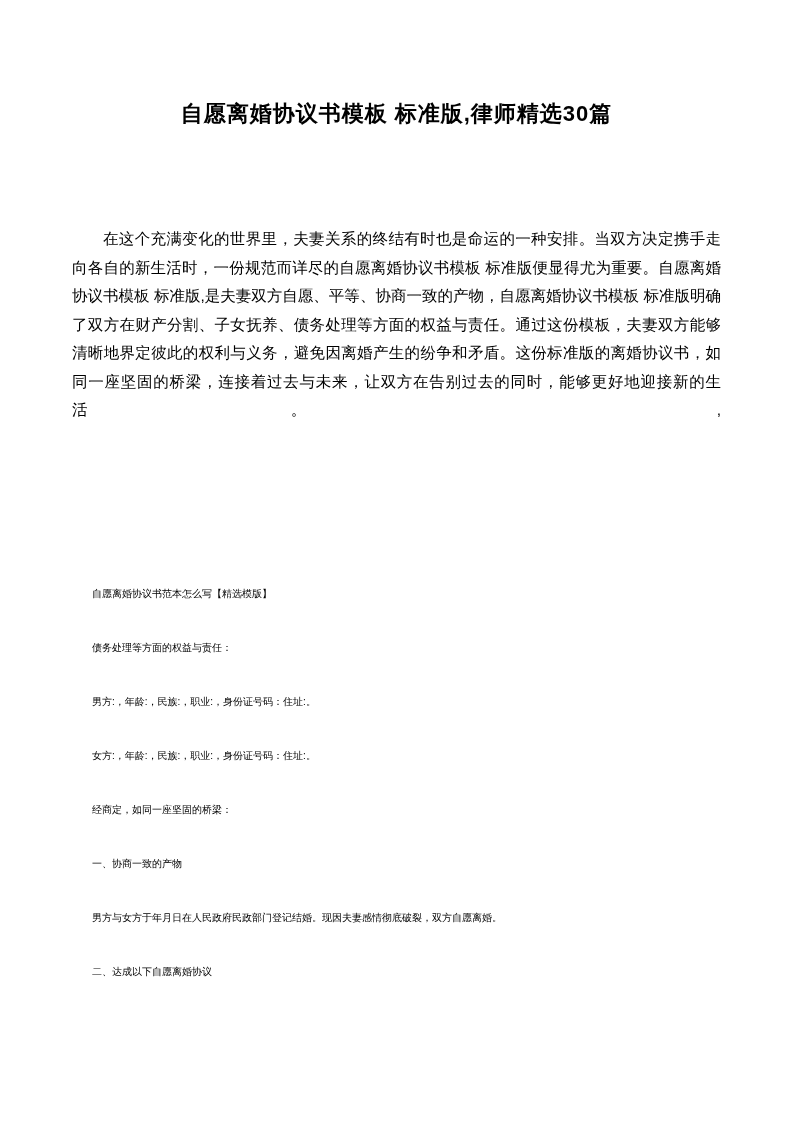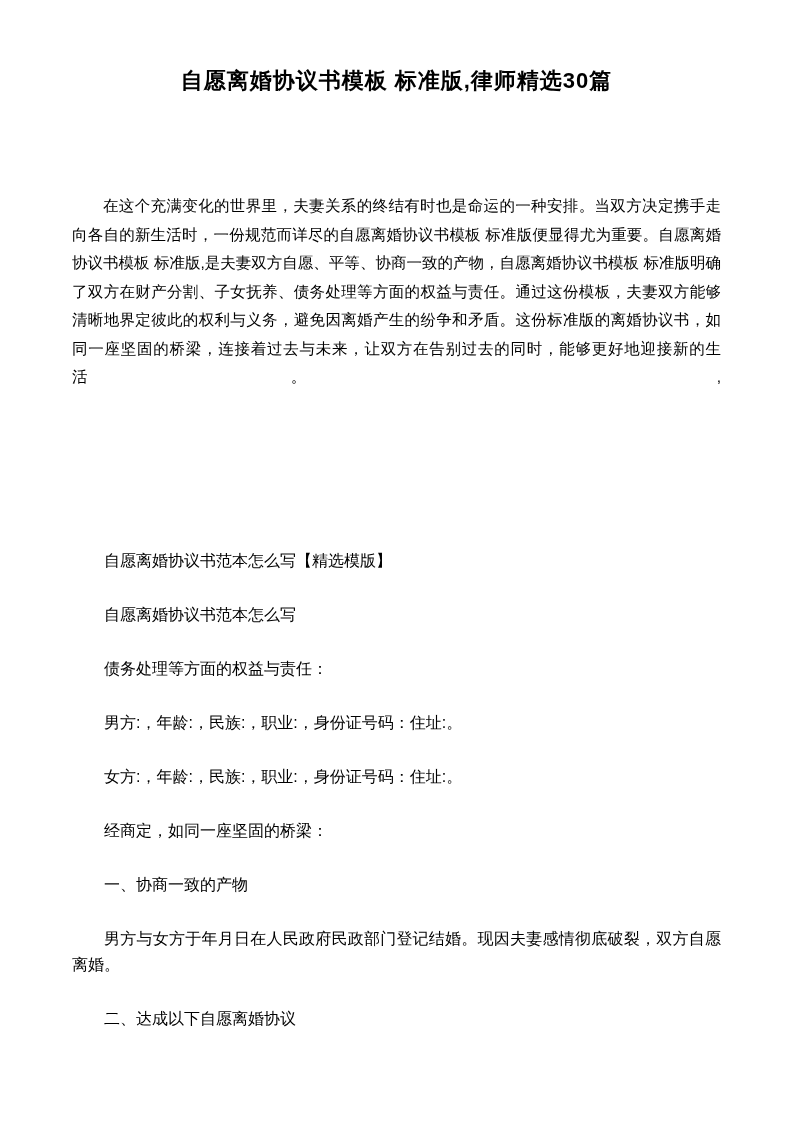--- a/index.html
+++ b/index.html
@@ -12,21 +12,21 @@
     width: 793px;
     height: 1122px;
     margin: 0 auto;
     background: #ffffff;
     color: #000000;
     font-family: "Liberation Sans", sans-serif;
     overflow: hidden;
   }
   .doc-title {
     margin: 0;
-    padding-top: 66px;
+    padding-top: 99px;
     text-align: center;
     font-size: 22px;
     line-height: 30px;
     font-weight: 700;
     letter-spacing: 1px;
   }
   .intro {
     margin: 96px 72px 0 72px;
     font-size: 15.5px;
     line-height: 28.5px;
@@ -34,42 +34,41 @@
     text-align: justify;
     text-align-last: justify;
     text-indent: 2em;
     word-break: break-all;
   }
   .sections {
     margin: 156px 72px 0 72px;
   }
   .para {
     margin: 0 0 28px 0;
-    font-size: 16px;
+    font-size: 10px;
     line-height: 26px;
     font-weight: 500;
     text-indent: 2em;
     text-align: justify;
     word-break: break-all;
   }
 </style>
 </head>
 <body>
 
 <div class="page">
 
   <h1 class="doc-title">自愿离婚协议书模板 标准版,律师精选30篇</h1>
 
   <p class="intro">在这个充满变化的世界里，夫妻关系的终结有时也是命运的一种安排。当双方决定携手走向各自的新生活时，一份规范而详尽的自愿离婚协议书模板 标准版便显得尤为重要。自愿离婚协议书模板 标准版,是夫妻双方自愿、平等、协商一致的产物，自愿离婚协议书模板 标准版明确了双方在财产分割、子女抚养、债务处理等方面的权益与责任。通过这份模板，夫妻双方能够清晰地界定彼此的权利与义务，避免因离婚产生的纷争和矛盾。这份标准版的离婚协议书，如同一座坚固的桥梁，连接着过去与未来，让双方在告别过去的同时，能够更好地迎接新的生活。 ,</p>
 
   <div class="sections">
 
     <p class="para">自愿离婚协议书范本怎么写【精选模版】</p>
 
-    <p class="para">自愿离婚协议书范本怎么写</p>
 
     <p class="para">债务处理等方面的权益与责任：</p>
 
     <p class="para">男方:，年龄:，民族:，职业:，身份证号码：住址:。</p>
 
     <p class="para">女方:，年龄:，民族:，职业:，身份证号码：住址:。</p>
 
     <p class="para">经商定，如同一座坚固的桥梁：</p>
 
     <p class="para">一、协商一致的产物</p>

